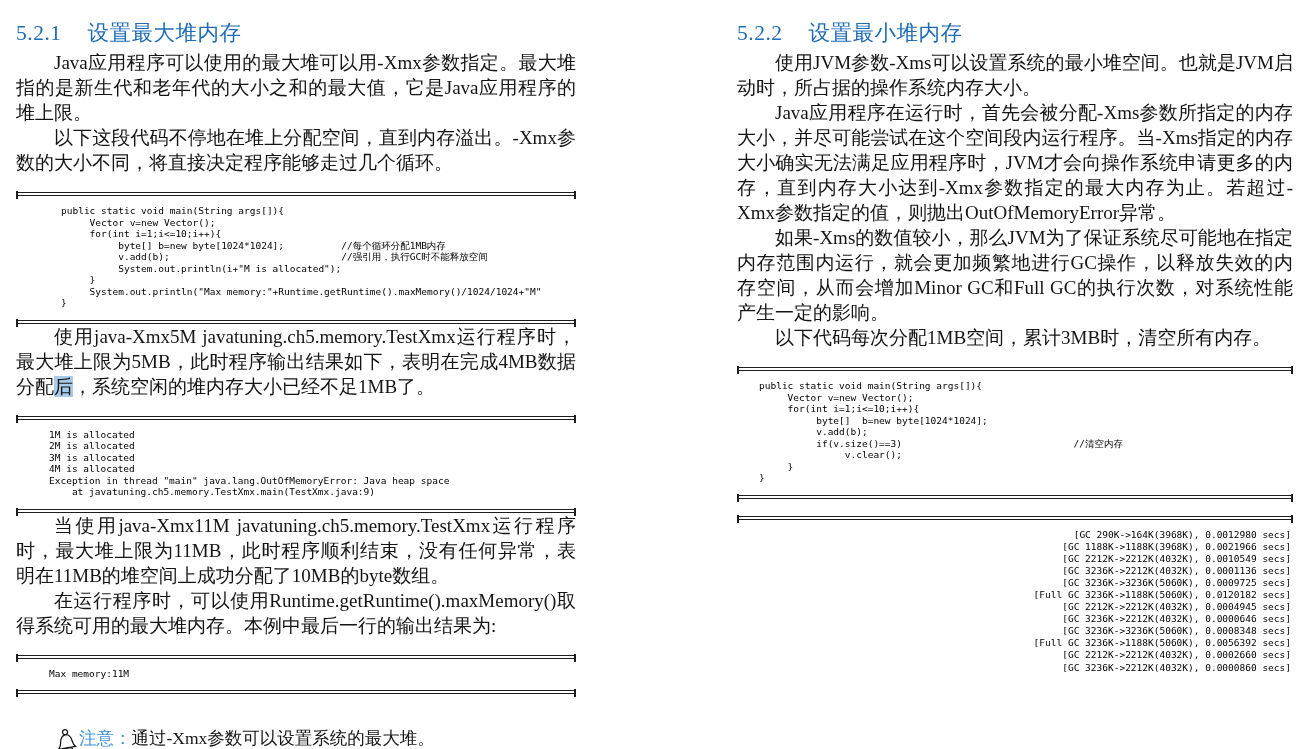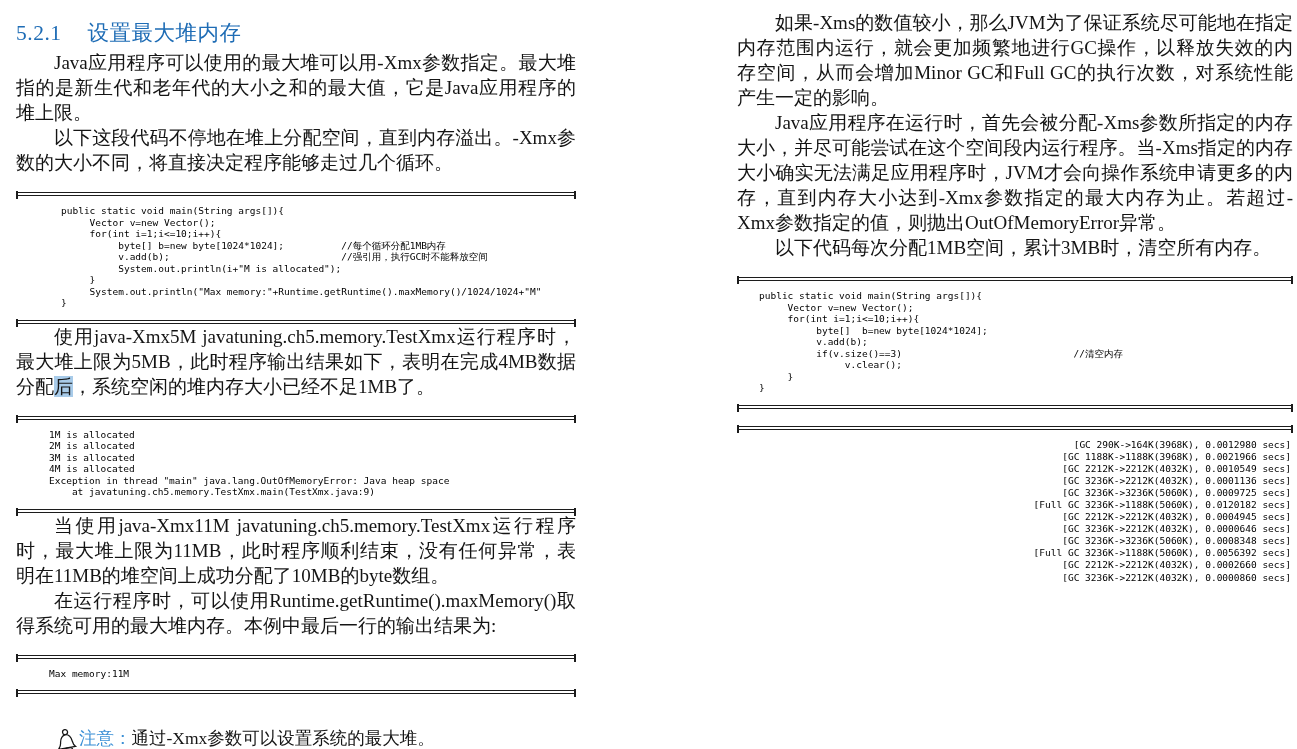--- a/index.html
+++ b/index.html
@@ -126,25 +126,29 @@
         <ellipse cx="11.8" cy="21.8" rx="5.2" ry="1.5"></ellipse>
         <circle cx="8.6" cy="21.6" r="1.2" fill="#161616" stroke="none"></circle>
       </svg>
       <span><span class="note-label">注意：</span><span>通过-Xmx参数可以设置系统的最大堆。</span></span>
     </div>
 
   </section>
 
   <section class="col col-right">
 
+    <h2 class="section">
+      <span class="sec-num">5.2.2</span><span class="sec-title">设置最小堆内存</span>
+    </h2>
 
+    <p class="body mt-lg">使用JVM参数-Xms可以设置系统的最小堆空间。也就是JVM启动时，所占据的操作系统内存大小。</p>
+
+    <p class="body mt-sm">Java应用程序在运行时，首先会被分配-Xms参数所指定的内存大小，并尽可能尝试在这个空间段内运行程序。当-Xms指定的内存大小确实无法满足应用程序时，JVM才会向操作系统申请更多的内存，直到内存大小达到-Xmx参数指定的最大内存为止。若超过-Xmx参数指定的值，则抛出OutOfMemoryError异常。</p>
 
     <p class="body mt-md">如果-Xms的数值较小，那么JVM为了保证系统尽可能地在指定内存范围内运行，就会更加频繁地进行GC操作，以释放失效的内存空间，从而会增加Minor GC和Full GC的执行次数，对系统性能产生一定的影响。</p>
-
-    <p class="body mt-sm">Java应用程序在运行时，首先会被分配-Xms参数所指定的内存大小，并尽可能尝试在这个空间段内运行程序。当-Xms指定的内存大小确实无法满足应用程序时，JVM才会向操作系统申请更多的内存，直到内存大小达到-Xmx参数指定的最大内存为止。若超过-Xmx参数指定的值，则抛出OutOfMemoryError异常。</p>
 
     <p class="body mt-md">以下代码每次分配1MB空间，累计3MB时，清空所有内存。</p>
 
     <div class="codeblock cb-mt">
       <div class="rule"></div>
       <pre class="code pad-right">public static void main(String args[]){
      Vector v=new Vector();
      for(int i=1;i&lt;=10;i++){
           byte[]  b=new byte[1024*1024];
           v.add(b);

